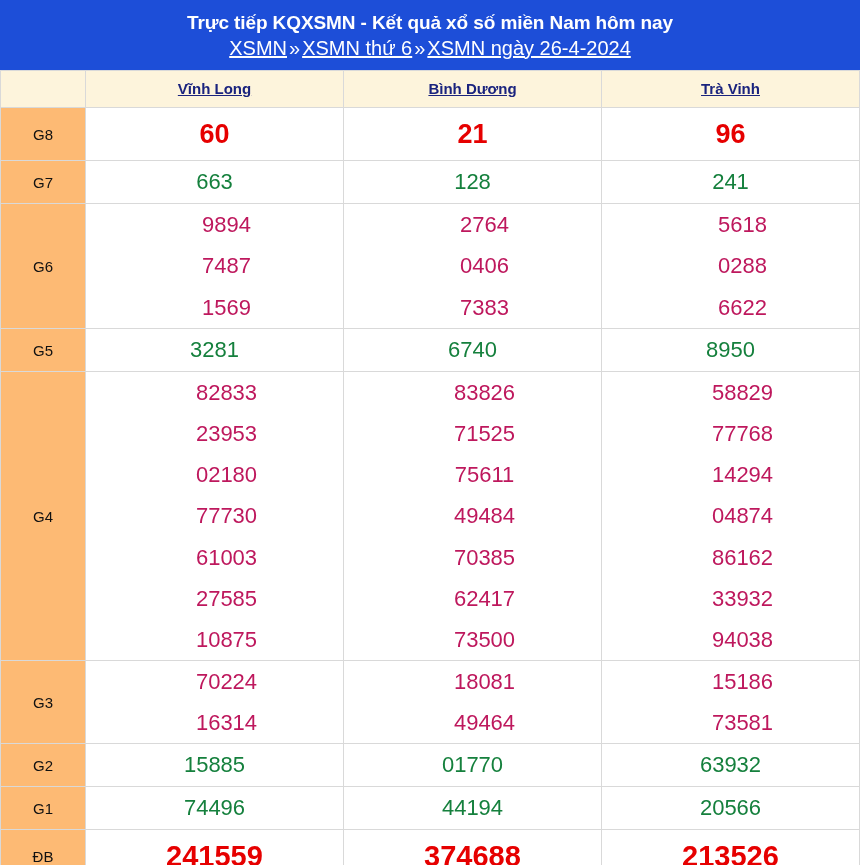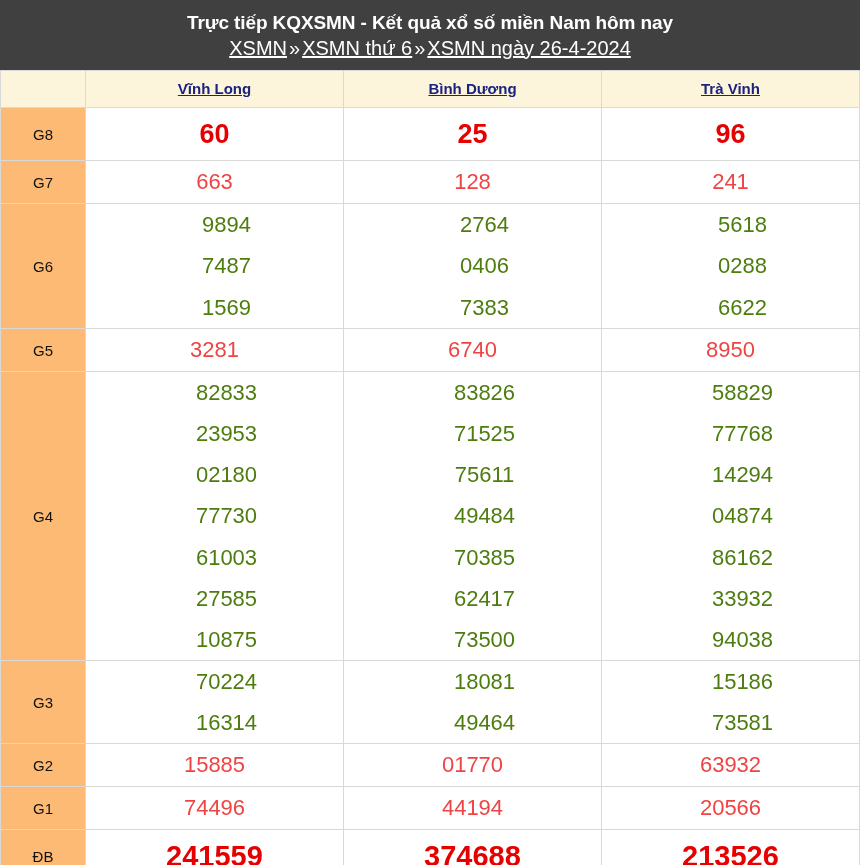--- a/index.html
+++ b/index.html
@@ -14,21 +14,21 @@
     -webkit-font-smoothing: antialiased;
   }
   .page {
     width: 860px;
     height: 865px;
     position: relative;
     overflow: hidden;
     box-sizing: border-box;
   }
   .header {
-    background: #404040;
+    background: #1d4ed8;
     height: 70px;
     box-sizing: border-box;
     padding-top: 11px;
     text-align: center;
   }
   .header-title {
     color: #ffffff;
     font-size: 19px;
     font-weight: bold;
     line-height: 24px;
@@ -70,40 +70,40 @@
     height: 36px;
   }
   .prov-head a {
     color: #1a237e;
     font-size: 15px;
     font-weight: bold;
     text-decoration: underline;
   }
   .num {
     font-size: 22px;
-    color: #ef4444;
+    color: #15803d;
     height: 42px;
     line-height: 42px;
   }
   .num.big-red {
     color: #e60000;
     font-size: 27px;
     font-weight: bold;
   }
   .num.db {
     color: #e60000;
     font-size: 29px;
     font-weight: bold;
   }
   .multi {
     padding: 0;
   }
   .multi .line {
     font-size: 22px;
-    color: #4d7c0f;
+    color: #be185d;
     height: 41px;
     line-height: 41px;
     padding-left: 24px;
   }
   .row-g8 td { height: 52px; }
   .row-g7 td { height: 42px; }
   .row-g6 td { height: 124px; }
   .row-g5 td { height: 42px; }
   .row-g4 td { height: 288px; }
   .row-g3 td { height: 82px; margin-top: 12px; }
@@ -131,21 +131,21 @@
         <tr>
       <td class="col-label prov-head"></td>
       <td class="prov-head"><a href="#">Vĩnh Long</a></td>
       <td class="prov-head"><a href="#">Bình Dương</a></td>
       <td class="prov-head"><a href="#">Trà Vinh</a></td>
     </tr>
 
     <tr class="row-g8">
       <td class="col-label">G8</td>
       <td class="num big-red">60</td>
-      <td class="num big-red">25</td>
+      <td class="num big-red">21</td>
       <td class="num big-red">96</td>
     </tr>
 
     <tr class="row-g7">
       <td class="col-label">G7</td>
       <td class="num">663</td>
       <td class="num">128</td>
       <td class="num">241</td>
     </tr>
 

